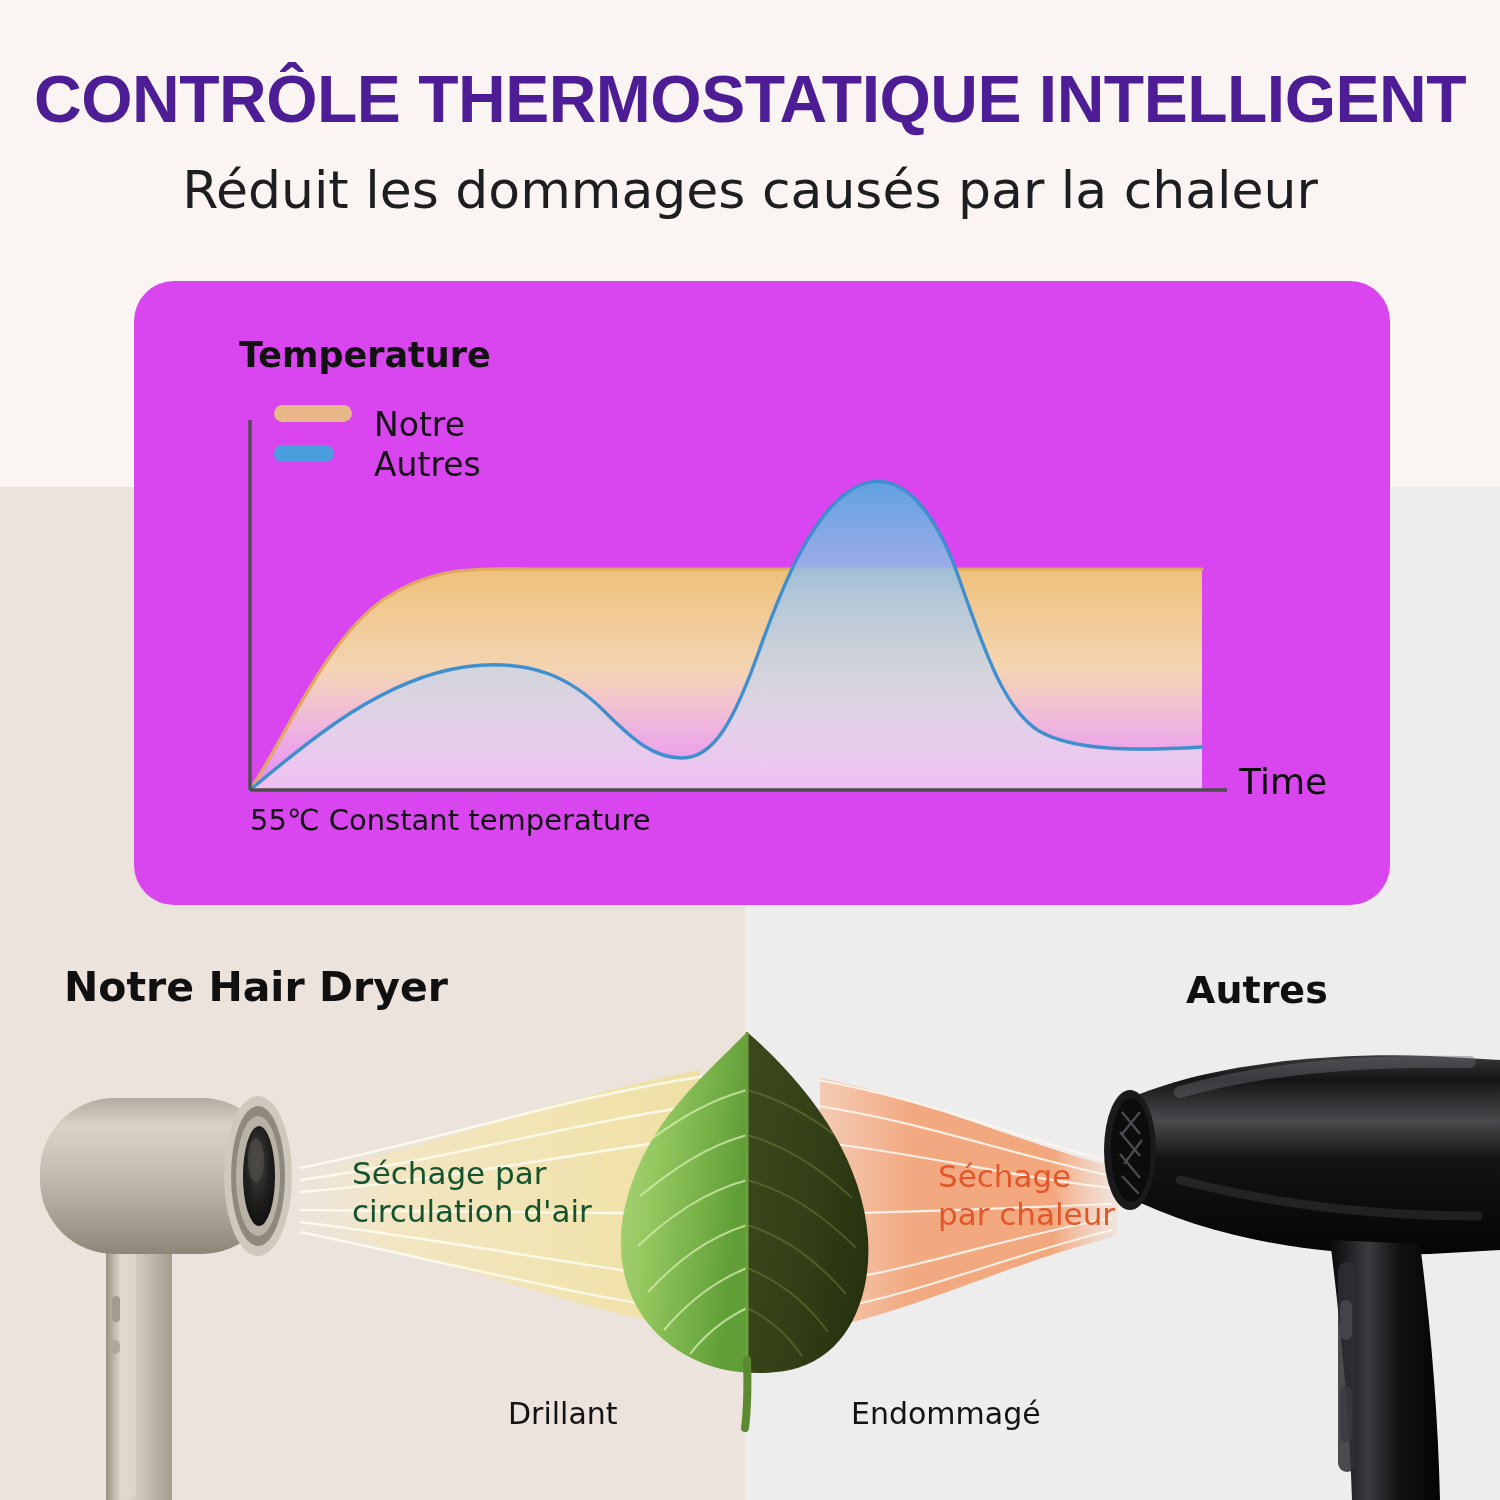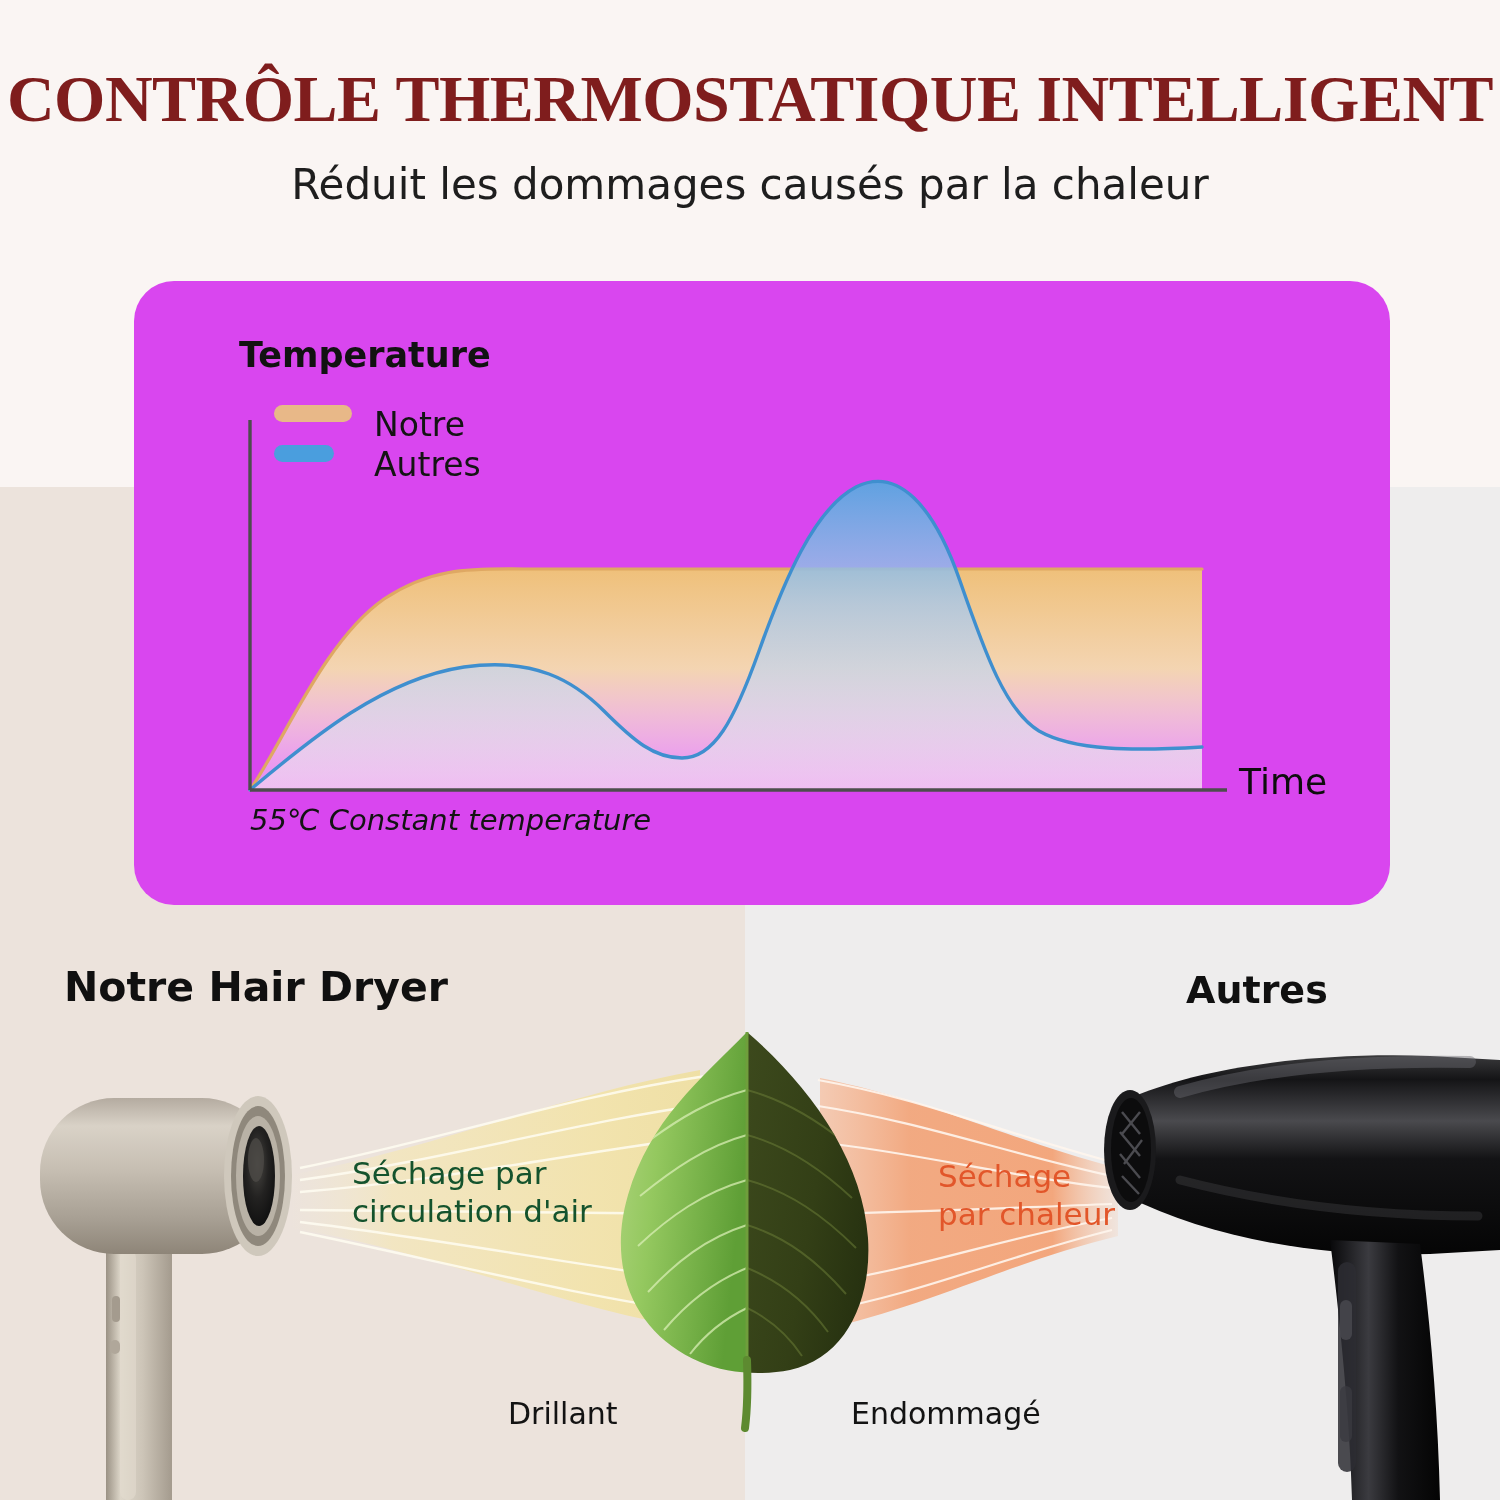--- a/index.html
+++ b/index.html
@@ -13,29 +13,29 @@
   #stage{position:absolute;inset:0;width:1500px;height:1500px;overflow:hidden;}
 
   
   .bg-top{position:absolute;left:0;top:0;width:1500px;height:487px;background:#faf5f3;}
   .bg-left{position:absolute;left:0;top:487px;width:745px;height:1013px;background:#ece3dc;}
   .bg-right{position:absolute;left:745px;top:487px;width:755px;height:1013px;background:#eeeded;}
 
   
   .header{position:absolute;left:0;top:66px;width:1500px;text-align:center;}
   .title{
-    font-family:Liberation Serif, serif;
+    font-family:Liberation Sans, sans-serif;
     font-weight:bold;font-size:66px;letter-spacing:-0.5px;
-    color:#7f1d1d;line-height:1;white-space:nowrap;
+    color:#4c1d95;line-height:1;white-space:nowrap;
     transform:scaleX(1.0);
   }
   .subtitle{
     margin-top:30px;
     font-family:"DejaVu Sans", sans-serif;
-    font-size:42px;color:#1e1e1e;font-weight:400;line-height:1.1;
+    font-size:52px;color:#1e1e1e;font-weight:400;line-height:1.1;
   }
 
   
   .card{
     position:absolute;left:134px;top:281px;width:1256px;height:624px;
     background:#d946ef;border-radius:40px;
   }
   .chart-title{
     position:absolute;left:105px;top:54px;
     font-size:35px;font-weight:600;color:#121212;
@@ -45,21 +45,21 @@
   .legend-row{display:flex;align-items:flex-start;height:40px;}
   .sw{border-radius:9px;height:17px;margin-right:22px;}
   .sw-our{width:78px;background:#e8b888;}
   .sw-other{width:60px;background:#4a9ede;margin-left:0px;}
   .legend-label{font-size:33px;color:#141414;font-family:"DejaVu Sans", sans-serif;}
   .legend-row.r2 .sw{margin-right:40px;}
 
   .plot{position:absolute;left:0;top:0;width:1256px;height:624px;}
   .axis-cap{
     position:absolute;left:116px;top:522px;
-    font-size:29px;color:#131313;font-family:"DejaVu Sans", sans-serif;white-space:nowrap;font-style:italic;
+    font-size:29px;color:#131313;font-family:"DejaVu Sans", sans-serif;white-space:nowrap;
   }
   .time-label{
     position:absolute;left:1105px;top:480px;
     font-size:36px;color:#0d0d0d;font-family:"DejaVu Sans", sans-serif;
   }
 
   
   .lbl-left{
     position:absolute;left:64px;top:963px;
     font-size:41px;font-weight:600;color:#101010;

